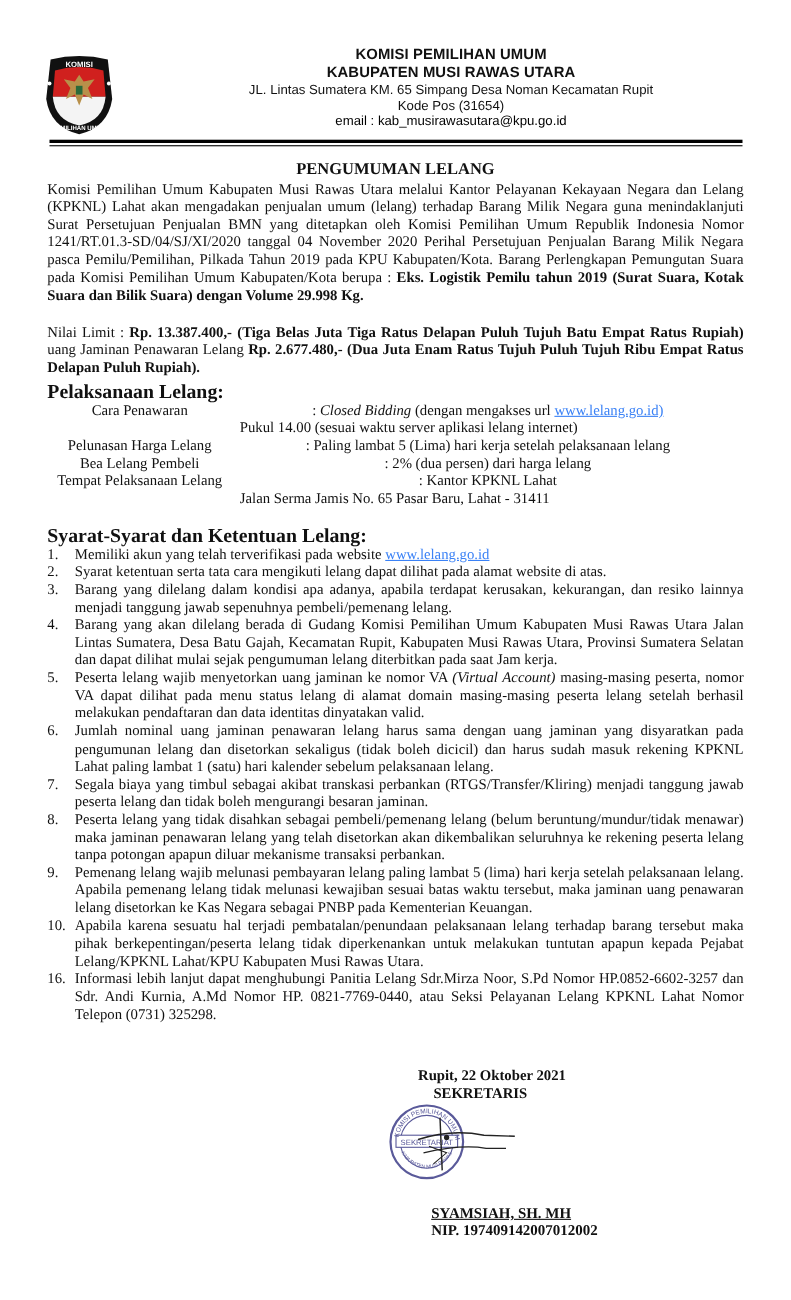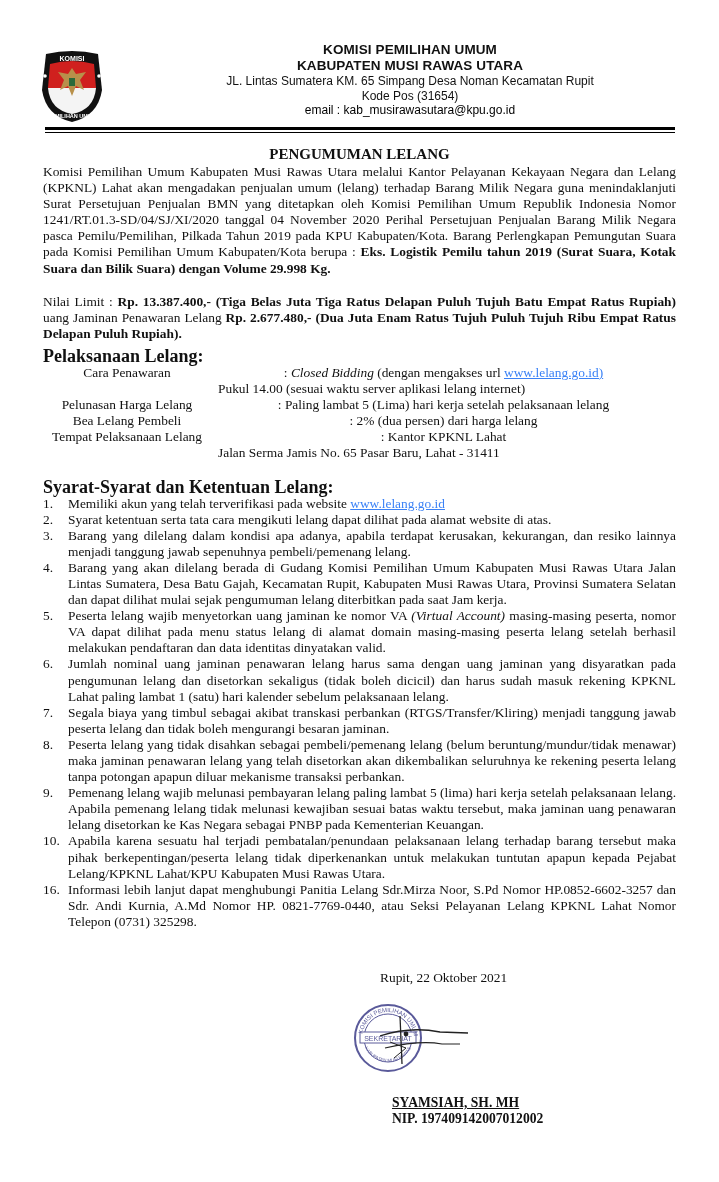--- a/index.html
+++ b/index.html
@@ -28,21 +28,21 @@
   .kv { display: flex; text-align: center; }
   .kv .k { width: 168px; flex-shrink: 0; }
   .kv .v { flex: 1; }
   .kv-cont { padding-left: 175px; }
 
   ol.terms { list-style: none; }
   ol.terms li { display: flex; text-align: justify; }
   ol.terms li .num { width: 25px; flex-shrink: 0; }
   ol.terms li .txt { flex: 1; }
 
-  .sign { position: absolute; left: 380px; top: 970px; width: 260px; font-size: 13.4px; line-height: 16px; }
+  .sign { position: absolute; left: 380px; top: 970px; width: 260px; font-size: 13.4px; line-height: 16px; font-weight: bold; }
   .sign .place { padding-left: 0; }
   .sign .role { padding-left: 14px; }
   .stamp { position: absolute; left: 352px; top: 1002px; width: 72px; height: 72px; }
   .signature { position: absolute; left: 380px; top: 1008px; width: 140px; height: 60px; }
   .signer { position: absolute; left: 392px; top: 1095px; font-weight: bold; font-size: 13.6px; line-height: 16px; }
   .signer .name { text-decoration: underline; }
 </style>
 </head>
 <body>
 
@@ -147,20 +147,21 @@
       </li>
     <li>
         <span class="num">16.</span>
         <span class="txt">Informasi lebih lanjut dapat menghubungi Panitia Lelang Sdr.Mirza Noor, S.Pd Nomor HP.0852-6602-3257 dan Sdr. Andi Kurnia, A.Md Nomor HP. 0821-7769-0440, atau Seksi Pelayanan Lelang KPKNL Lahat Nomor Telepon (0731) 325298.</span>
       </li>
   </ol>
 </div>
 
 <div class="sign">
   <div class="place">Rupit, 22 Oktober 2021</div>
+  <div class="role">SEKRETARIS</div>
 </div>
 
 <svg class="stamp" viewBox="0 0 72 72">
   <circle cx="36" cy="36" r="33" fill="none" stroke="#5a5a9a" stroke-width="2"></circle>
   <circle cx="36" cy="36" r="24" fill="none" stroke="#5a5a9a" stroke-width="1"></circle>
   <rect x="8" y="30" width="56" height="11" fill="#fff" stroke="#5a5a9a" stroke-width="1"></rect>
   <text x="36" y="38.5" font-size="7" fill="#5a5a9a" text-anchor="middle" font-family="Liberation Sans, sans-serif">SEKRETARIAT</text>
   <path id="arcTop" d="M10 36 A26 26 0 0 1 62 36" fill="none"></path>
   <text font-size="6" fill="#5a5a9a" font-family="Liberation Sans, sans-serif"><textPath href="#arcTop" startOffset="4">KOMISI PEMILIHAN UMUM</textPath></text>
   <path id="arcBot" d="M12 44 A26 26 0 0 0 60 44" fill="none"></path>

